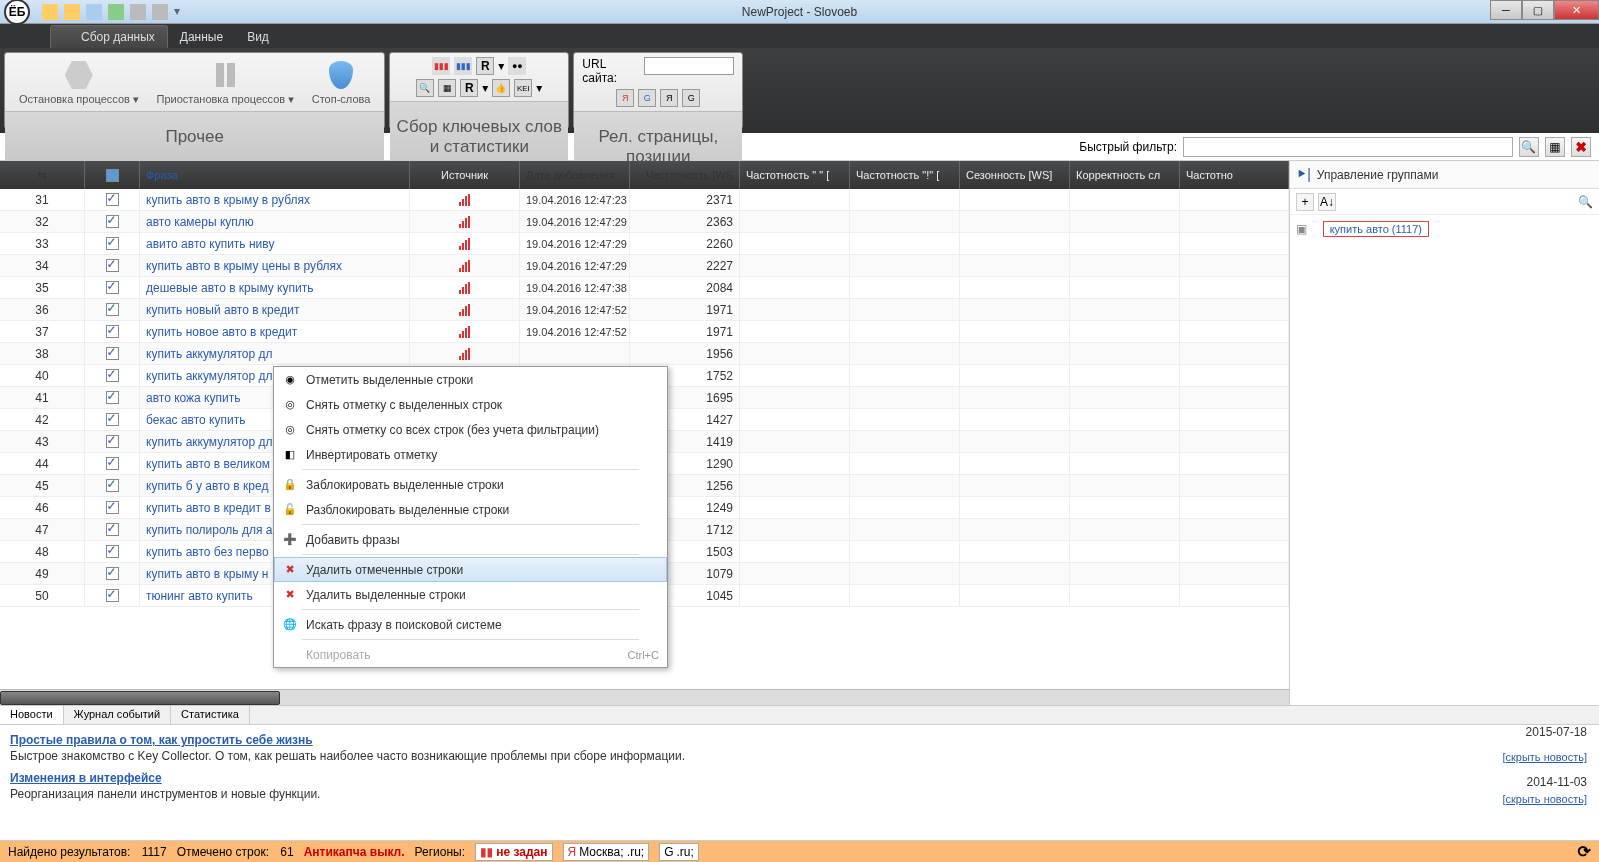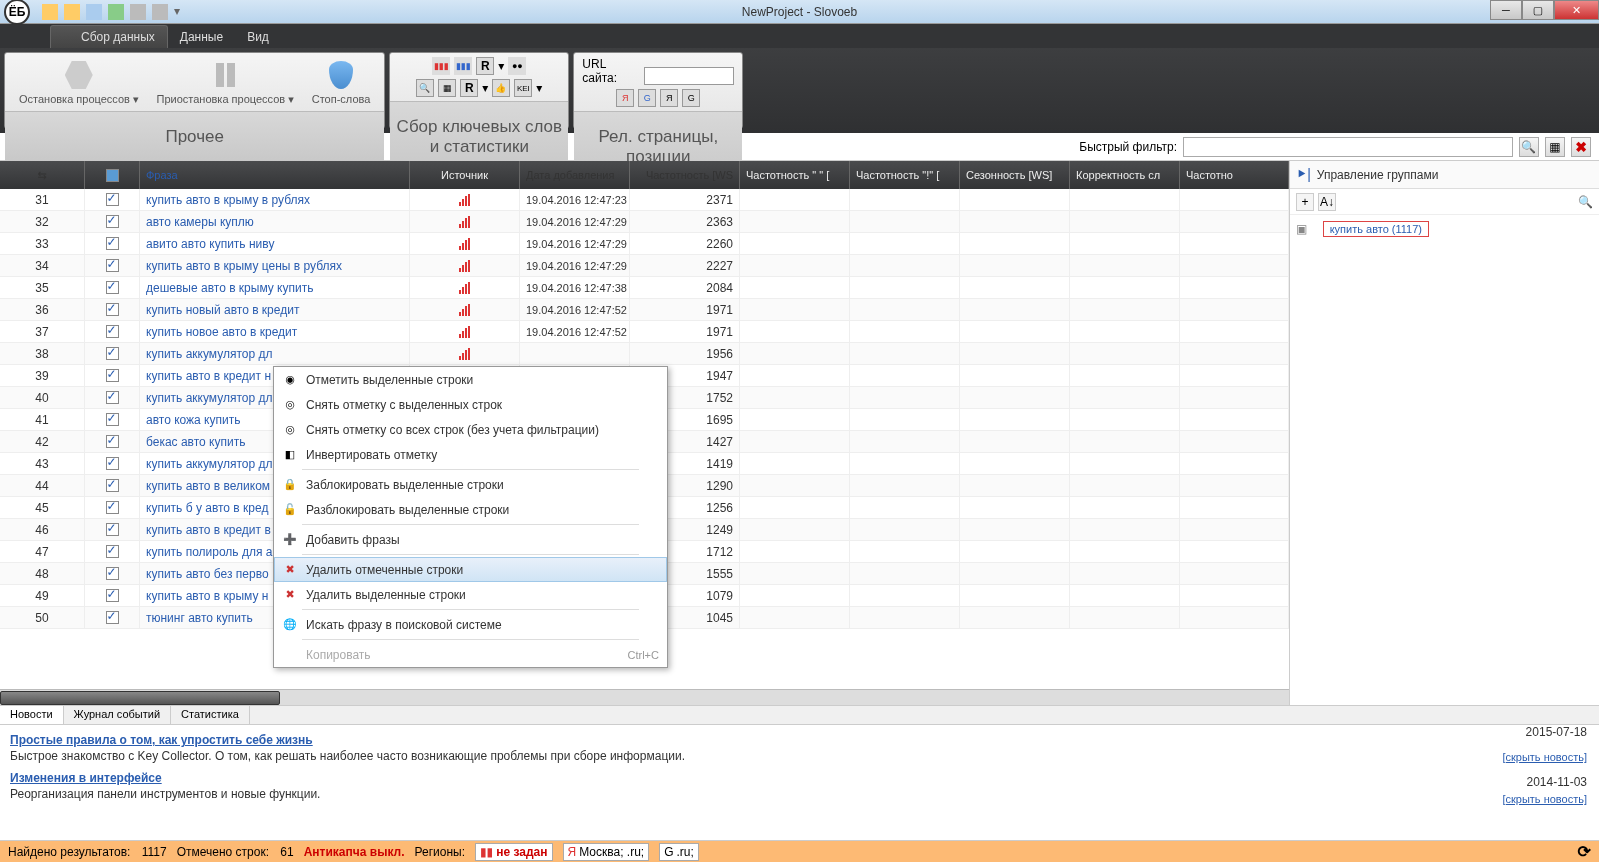--- a/index.html
+++ b/index.html
@@ -26,21 +26,21 @@
 .tgroup-body { flex:1; display:flex; align-items:center; padding:4px 8px; gap:6px; }
 .tgroup-label { text-align:center; font-size:17px; color:#555; background:linear-gradient(#d8d8d8,#c8c8c8); padding:15px 0; border-top:1px solid #bbb; }
 .tbtn { display:flex; flex-direction:column; align-items:center; gap:2px; padding:2px 6px; cursor:pointer; }
 .tbtn-ico { width:32px; height:32px; display:flex; align-items:center; justify-content:center; }
 .tbtn-lbl { font-size:11px; color:#555; text-align:center; line-height:1.1; }
 .hex { width:28px; height:28px; background:#ccc; clip-path:polygon(25% 0,75% 0,100% 50%,75% 100%,25% 100%,0 50%); }
 .pause { display:flex; gap:3px; }
 .pause span { width:8px; height:24px; background:#bbb; }
 .shield { width:24px; height:28px; background:linear-gradient(#7ab8f0,#4a8ed0); border-radius:50% 50% 50% 50% / 30% 30% 70% 70%; }
 .mini-ico { width:18px; height:18px; background:#ddd; border:1px solid #999; display:inline-flex; align-items:center; justify-content:center; font-size:9px; }
-.url-row { display:flex; align-items:flex-end; gap:12px; }
+.url-row { display:flex; align-items:flex-start; gap:12px; }
 .url-inp { width:90px; height:18px; border:1px solid #999; background:#fff; }
 .tgroup-col { display:flex; flex-direction:column; gap:4px; }
 .tgroup-row { display:flex; gap:4px; align-items:center; }
 
 
 .filterbar { height:28px; display:flex; align-items:center; justify-content:flex-end; padding:0 8px; gap:6px; border-bottom:1px solid #ccc; }
 .filter-inp { width:330px; height:20px; border:1px solid #aaa; }
 .fb-btn { width:20px; height:20px; border:1px solid #aaa; background:linear-gradient(#f5f5f5,#ddd); display:flex; align-items:center; justify-content:center; }
 .fb-btn.red { color:#c00; font-weight:bold; font-size:14px; }
 
@@ -405,42 +405,20 @@
           </div>
           <div class="gc c-date"></div>
           <div class="gc c-ws">1956</div>
           <div class="gc c-rest"></div>
           <div class="gc c-rest"></div>
           <div class="gc c-rest"></div>
           <div class="gc c-rest"></div>
           <div class="gc" style="flex:1"></div>
         </div>
         <div class="grow">
-          <div class="gc c-num">39</div>
-          <div class="gc c-chk">
-            <span class="chkbox ck"></span>
-          </div>
-          <div class="gc c-phrase">купить авто в кредит н</div>
-          <div class="gc c-src">
-            <span class="bars">
-              <span style="height:4px"></span>
-              <span style="height:7px"></span>
-              <span style="height:10px"></span>
-              <span style="height:12px"></span>
-            </span>
-          </div>
-          <div class="gc c-date"></div>
-          <div class="gc c-ws">1947</div>
-          <div class="gc c-rest"></div>
-          <div class="gc c-rest"></div>
-          <div class="gc c-rest"></div>
-          <div class="gc c-rest"></div>
-          <div class="gc" style="flex:1"></div>
-        </div>
-        <div class="grow">
           <div class="gc c-num">40</div>
           <div class="gc c-chk">
             <span class="chkbox ck"></span>
           </div>
           <div class="gc c-phrase">купить аккумулятор дл</div>
           <div class="gc c-src">
             <span class="bars">
               <span style="height:4px"></span>
               <span style="height:7px"></span>
               <span style="height:10px"></span>
@@ -617,21 +595,21 @@
           <div class="gc c-phrase">купить авто без перво</div>
           <div class="gc c-src">
             <span class="bars">
               <span style="height:4px"></span>
               <span style="height:7px"></span>
               <span style="height:10px"></span>
               <span style="height:12px"></span>
             </span>
           </div>
           <div class="gc c-date"></div>
-          <div class="gc c-ws">1555</div>
+          <div class="gc c-ws">1503</div>
           <div class="gc c-rest"></div>
           <div class="gc c-rest"></div>
           <div class="gc c-rest"></div>
           <div class="gc c-rest"></div>
           <div class="gc" style="flex:1"></div>
         </div>
         <div class="grow">
           <div class="gc c-num">49</div>
           <div class="gc c-chk">
             <span class="chkbox ck"></span>

